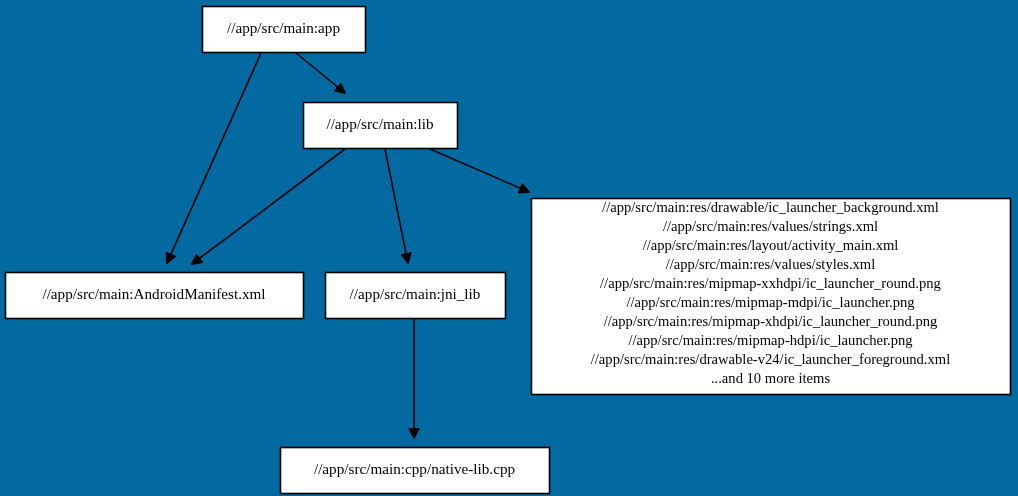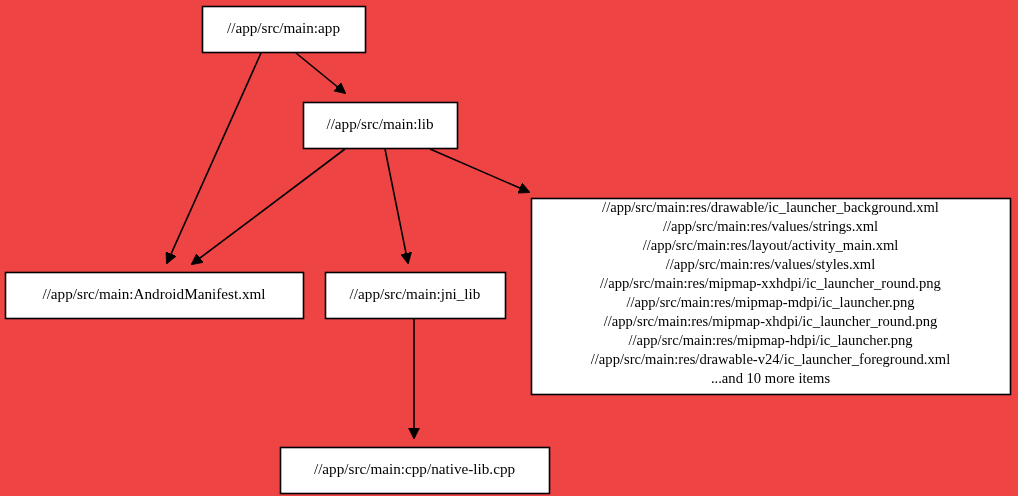--- a/index.html
+++ b/index.html
@@ -10,21 +10,21 @@
   body {
     width: 1018px;
     height: 496px;
     overflow: hidden;
     font-family: "Liberation Serif", "DejaVu Serif", serif;
   }
   #graph-root {
     position: relative;
     width: 1018px;
     height: 496px;
-    background: #ef4444;
+    background: #0369a1;
   }
   svg.graph-canvas {
     position: absolute;
     left: 0;
     top: 0;
     width: 1018px;
     height: 496px;
     display: block;
   }
   .node-box {

